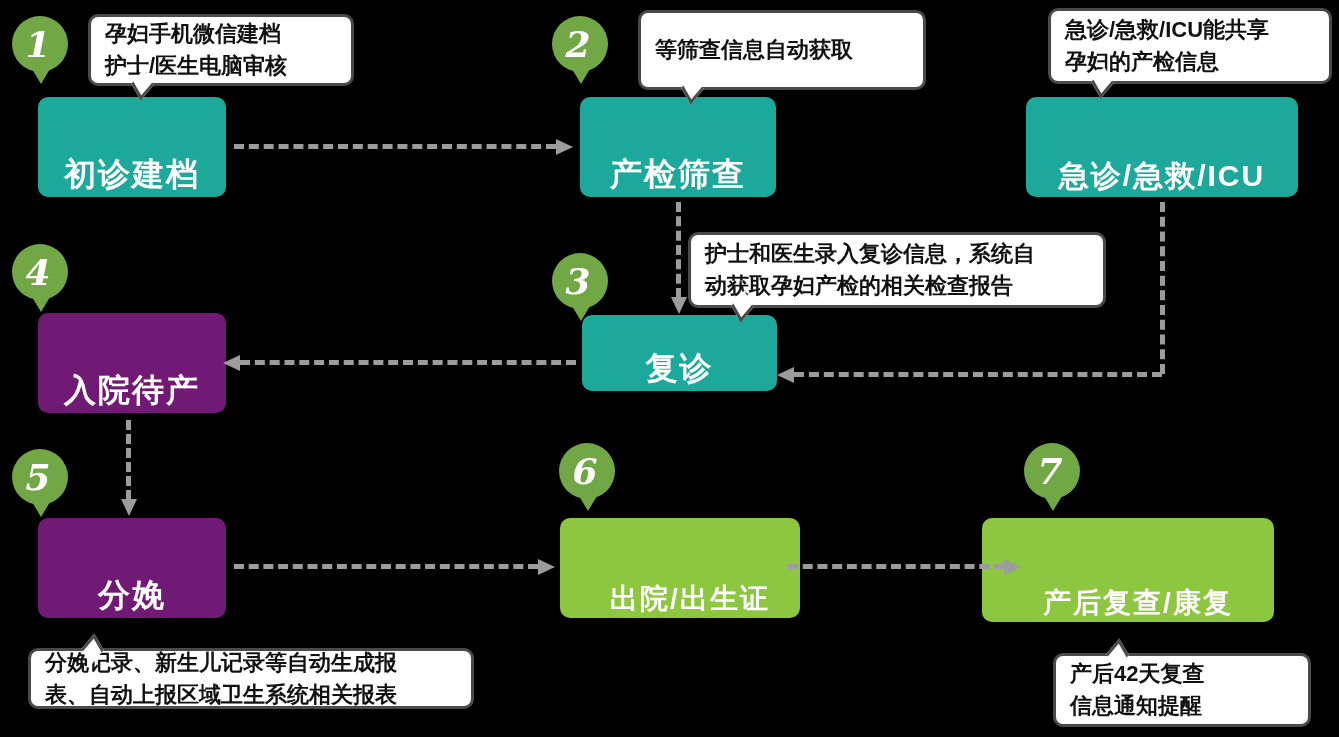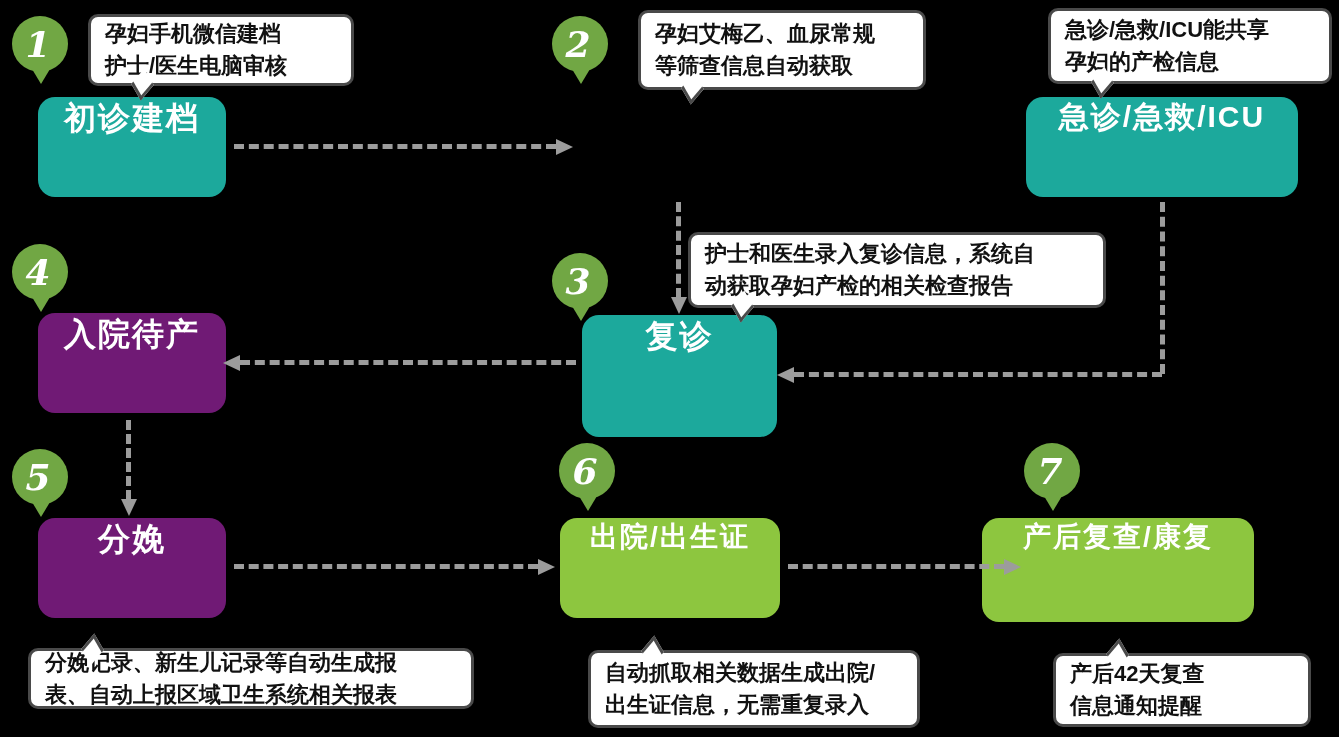--- a/index.html
+++ b/index.html
@@ -2,26 +2,26 @@
 <html><head>
 <meta charset="utf-8">
 <style>
   html,body{margin:0;padding:0;background:#000;}
   #stage{
     position:relative;width:1339px;height:737px;background:#000;overflow:hidden;
     font-family:"Liberation Sans","DejaVu Sans",sans-serif;
   }
   
   .node{
-    position:absolute;border-radius:17px;display:flex;align-items:flex-start;justify-content:center;
+    position:absolute;border-radius:10px;display:flex;align-items:flex-end;justify-content:center;
     color:#fff;font-weight:bold;letter-spacing:2px;
   }
   .node.teal{background:#1ca99c;}
   .node.orange{background:#701a75;}
-  .node.green{background:#8dc63f;}
+  .node.green{background:#8dc63f;padding-left:20px;}
   .node .lbl{white-space:nowrap;}
   
   .pin{
     position:absolute;width:56px;height:56px;border-radius:50%;background:#71a744;
     display:flex;align-items:center;justify-content:center;z-index:3;
   }
   .pin::after{
     content:"";position:absolute;bottom:-12px;left:20px;width:0;height:0;
     border-left:9px solid transparent;border-right:9px solid transparent;border-top:15px solid #71a744;
   }
@@ -95,61 +95,59 @@
   <div class="pin" style="left:559px;top:443px">
       <span class="num">6</span>
     </div>
   <div class="pin" style="left:1024px;top:443px">
       <span class="num">7</span>
     </div>
 
   <div class="node teal" style="left:38px;top:97px;width:188px;height:100px;font-size:32px">
     <span class="lbl">初诊建档</span>
   </div>
+  <div class="node teal" style="left:580px;top:97px;width:196px;height:100px;font-size:32px">
+    <span class="lbl">产检筛查</span>
+  </div>
   <div class="node teal" style="left:1026px;top:97px;width:272px;height:100px;font-size:30px">
     <span class="lbl">急诊/急救/ICU</span>
   </div>
-  <div class="node teal" style="left:582px;top:315px;width:195px;height:122px;font-size:32px">
+  <div class="node teal" style="left:582px;top:315px;width:195px;height:76px;font-size:32px">
     <span class="lbl">复诊</span>
   </div>
   <div class="node orange" style="left:38px;top:313px;width:188px;height:100px;font-size:32px">
     <span class="lbl">入院待产</span>
   </div>
   <div class="node orange" style="left:38px;top:518px;width:188px;height:100px;font-size:32px">
     <span class="lbl">分娩</span>
   </div>
   <div class="node green" style="left:560px;top:518px;width:220px;height:100px;font-size:28px">
     <span class="lbl">出院/出生证</span>
   </div>
   <div class="node green" style="left:982px;top:518px;width:272px;height:104px;font-size:28px">
     <span class="lbl">产后复查/康复</span>
   </div>
 
   <div class="callout tail-bottom" style="left:88px;top:14px;width:266px;height:72px">
     <div class="callout-line">孕妇手机微信建档</div>
     <div class="callout-line">护士/医生电脑审核</div>
   </div>
   <div class="callout tail-bottom" style="left:638px;top:10px;width:288px;height:80px">
-    <div class="callout-line">孕妇艾梅乙、血尿常规</div>
     <div class="callout-line">等筛查信息自动获取</div>
   </div>
   <div class="callout tail-bottom" style="left:1048px;top:8px;width:284px;height:76px">
     <div class="callout-line">急诊/急救/ICU能共享</div>
     <div class="callout-line">孕妇的产检信息</div>
   </div>
   <div class="callout tail-bottom" style="left:688px;top:232px;width:418px;height:76px">
     <div class="callout-line">护士和医生录入复诊信息，系统自</div>
     <div class="callout-line">动获取孕妇产检的相关检查报告</div>
   </div>
   <div class="callout tail-top" style="left:28px;top:648px;width:446px;height:61px">
     <div class="callout-line">分娩记录、新生儿记录等自动生成报</div>
     <div class="callout-line">表、自动上报区域卫生系统相关报表</div>
   </div>
-  <div class="callout tail-top" style="left:588px;top:650px;width:332px;height:78px">
-    <div class="callout-line">自动抓取相关数据生成出院/</div>
-    <div class="callout-line">出生证信息，无需重复录入</div>
-  </div>
   <div class="callout tail-top" style="left:1053px;top:653px;width:258px;height:74px">
     <div class="callout-line">产后42天复查</div>
     <div class="callout-line">信息通知提醒</div>
   </div>
 
 </div>
 
 </body></html>

